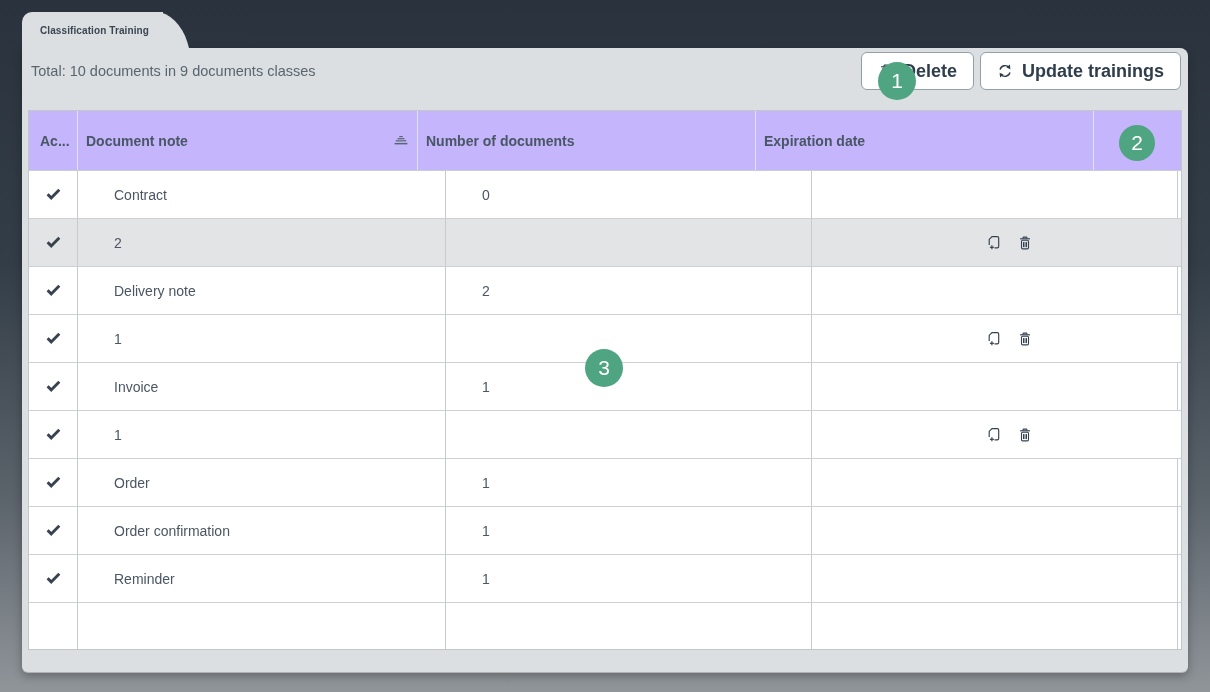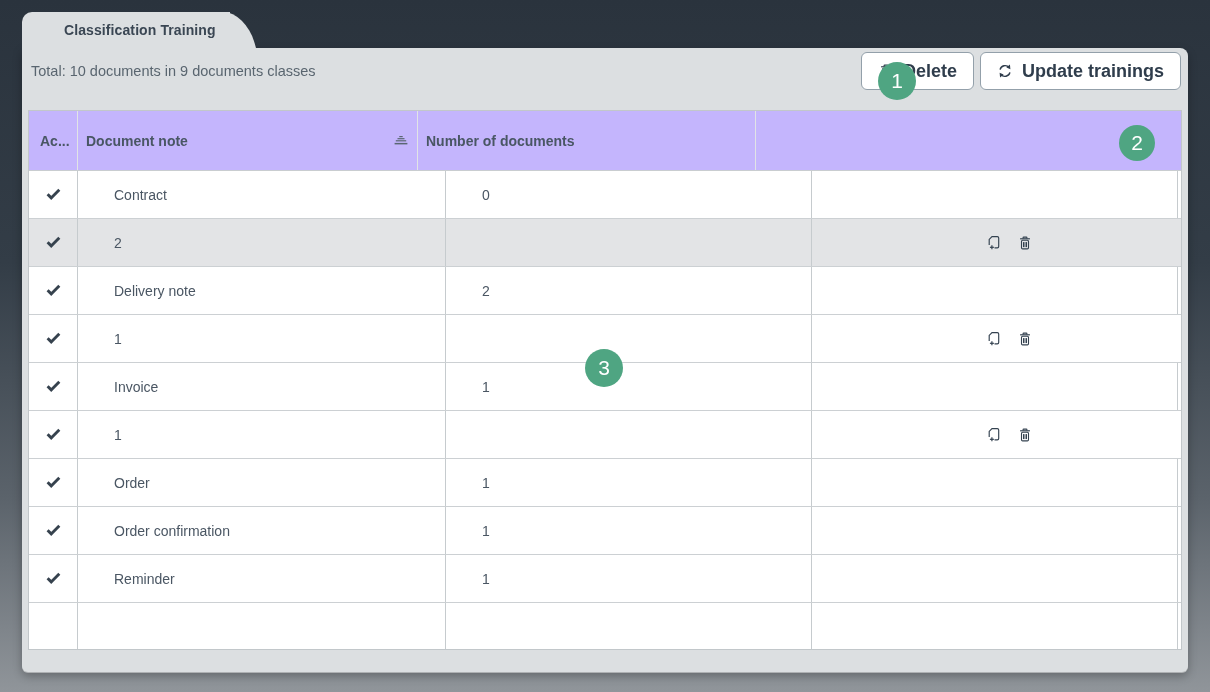--- a/index.html
+++ b/index.html
@@ -7,21 +7,21 @@
   .page{position:relative;width:1210px;height:692px;overflow:hidden;
         background:linear-gradient(180deg,#2a333d 0%,#333d47 38%,#5b636b 72%,#90959a 100%);}
 
   
   .tab{position:absolute;left:22px;top:12px;height:36px;background:#dcdfe1;
        border-top-left-radius:10px;display:flex;align-items:center;
        padding:0 14px 0 18px;z-index:3;}
   .tab::after{content:"";position:absolute;top:0;right:-26px;width:38px;height:36px;
        background:#dcdfe1;border-top-right-radius:22px 30px;
        transform:skewX(16deg);transform-origin:bottom left;z-index:-1;}
-  .tab-label{font-size:14px;font-weight:700;color:#3a4653;letter-spacing:.1px;margin-left:24px;}
+  .tab-label{font-size:10px;font-weight:700;color:#3a4653;letter-spacing:.1px;}
 
   
   .panel{position:absolute;left:22px;top:48px;width:1166px;height:624px;
          background:#dcdfe1;border-radius:0 8px 6px 6px;
          box-shadow:0 1px 0 rgba(255,255,255,.45),0 4px 10px rgba(0,0,0,.28);z-index:2;}
 
   
   .toolbar{height:62px;display:flex;align-items:center;justify-content:space-between;
            padding:0 7px 16px 9px;box-sizing:border-box;}
   .summary{font-size:14.5px;color:#59656f;}
@@ -116,20 +116,23 @@
               <rect x="5.3" y="0" width="3.4" height="1.2"></rect>
               <rect x="3.5" y="2.1" width="7" height="1.2"></rect>
               <rect x="1.8" y="4.2" width="10.4" height="1.2"></rect>
               <rect x="0.6" y="6.9" width="12.8" height="1.5"></rect>
             </svg>
           </span>
         </div>
         <div class="th">
           <span>Number of documents</span>
         </div>
+        <div class="th">
+          <span>Expiration date</span>
+        </div>
         <div class="th"></div>
       </div>
 
       <div>
           <div class="tr row">
     <div class="td center">
       <span>
         <svg width="15" height="12" viewBox="0 0 15 12">
           <path d="M1.6 6.3 L5.2 9.9 L13.3 1.7" fill="none" stroke="#36424e" stroke-width="2.9" stroke-linecap="butt" stroke-linejoin="miter"></path>
         </svg>

